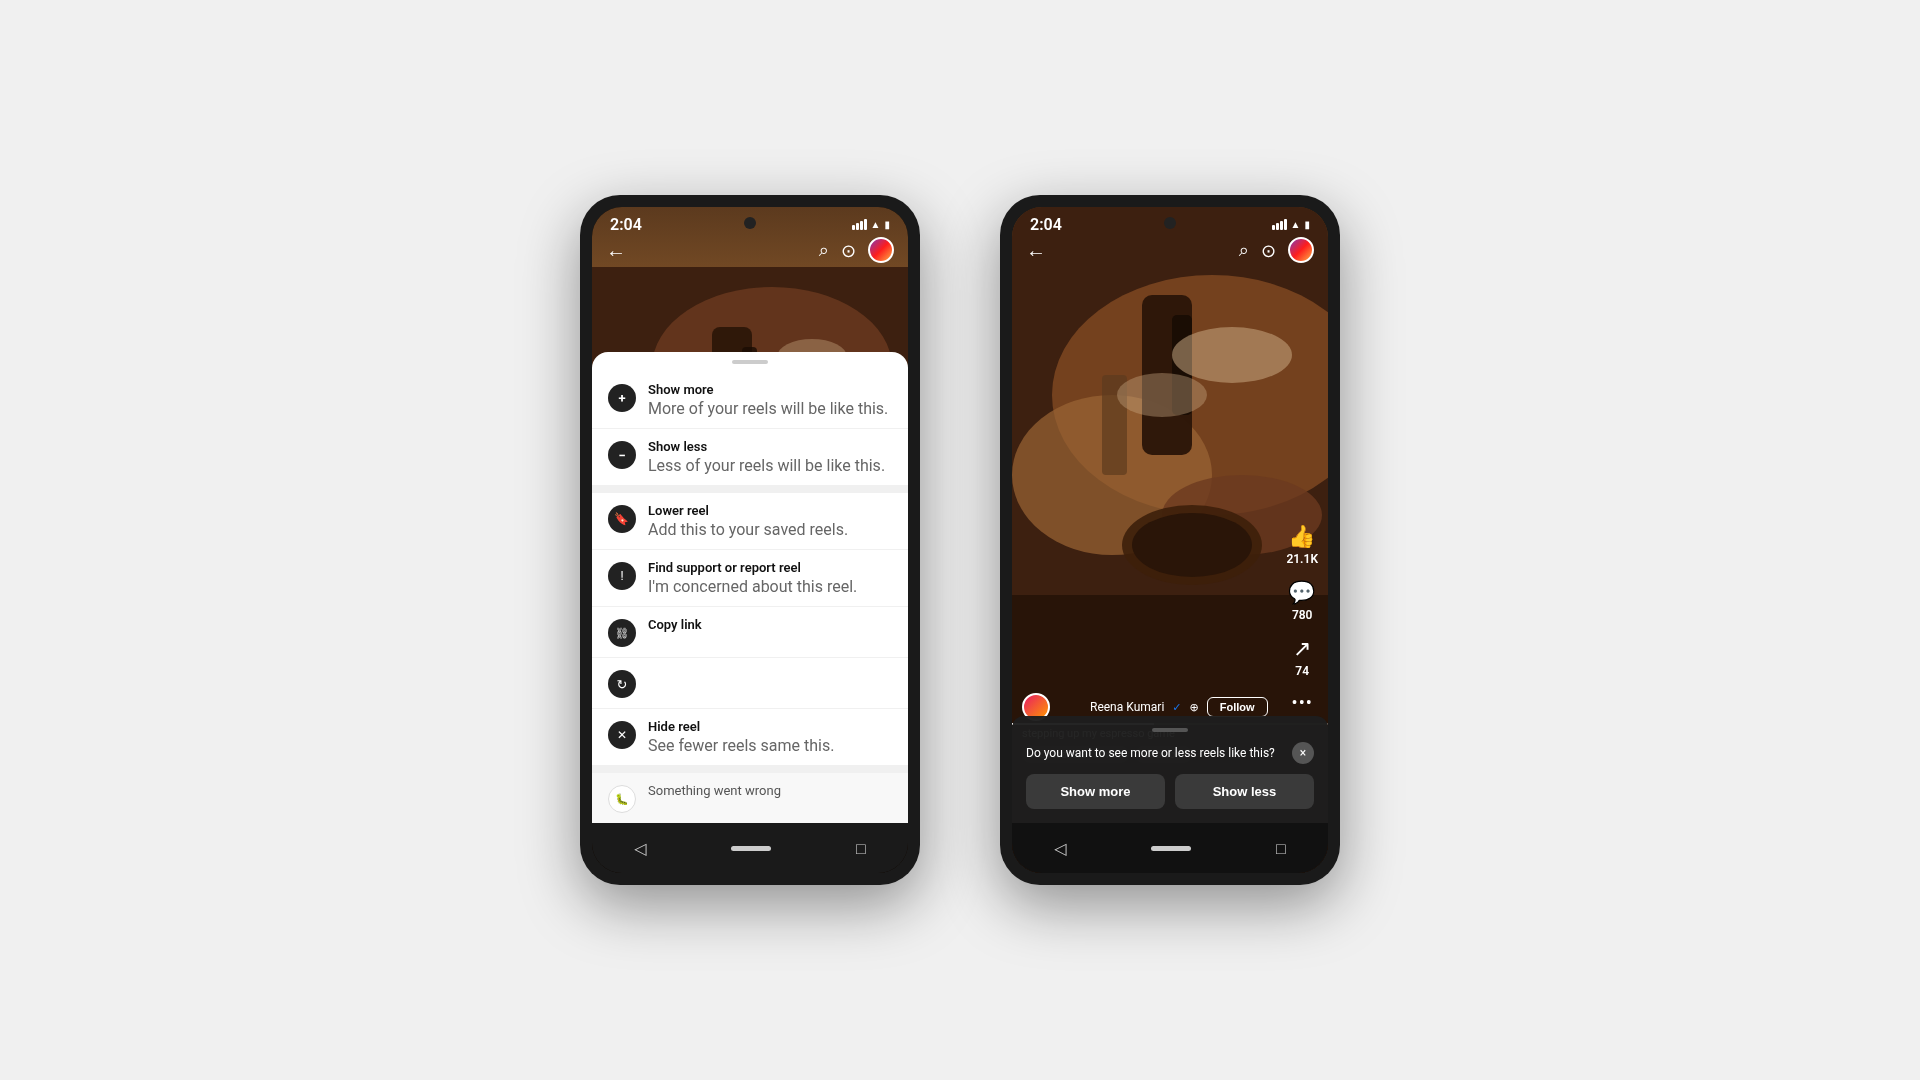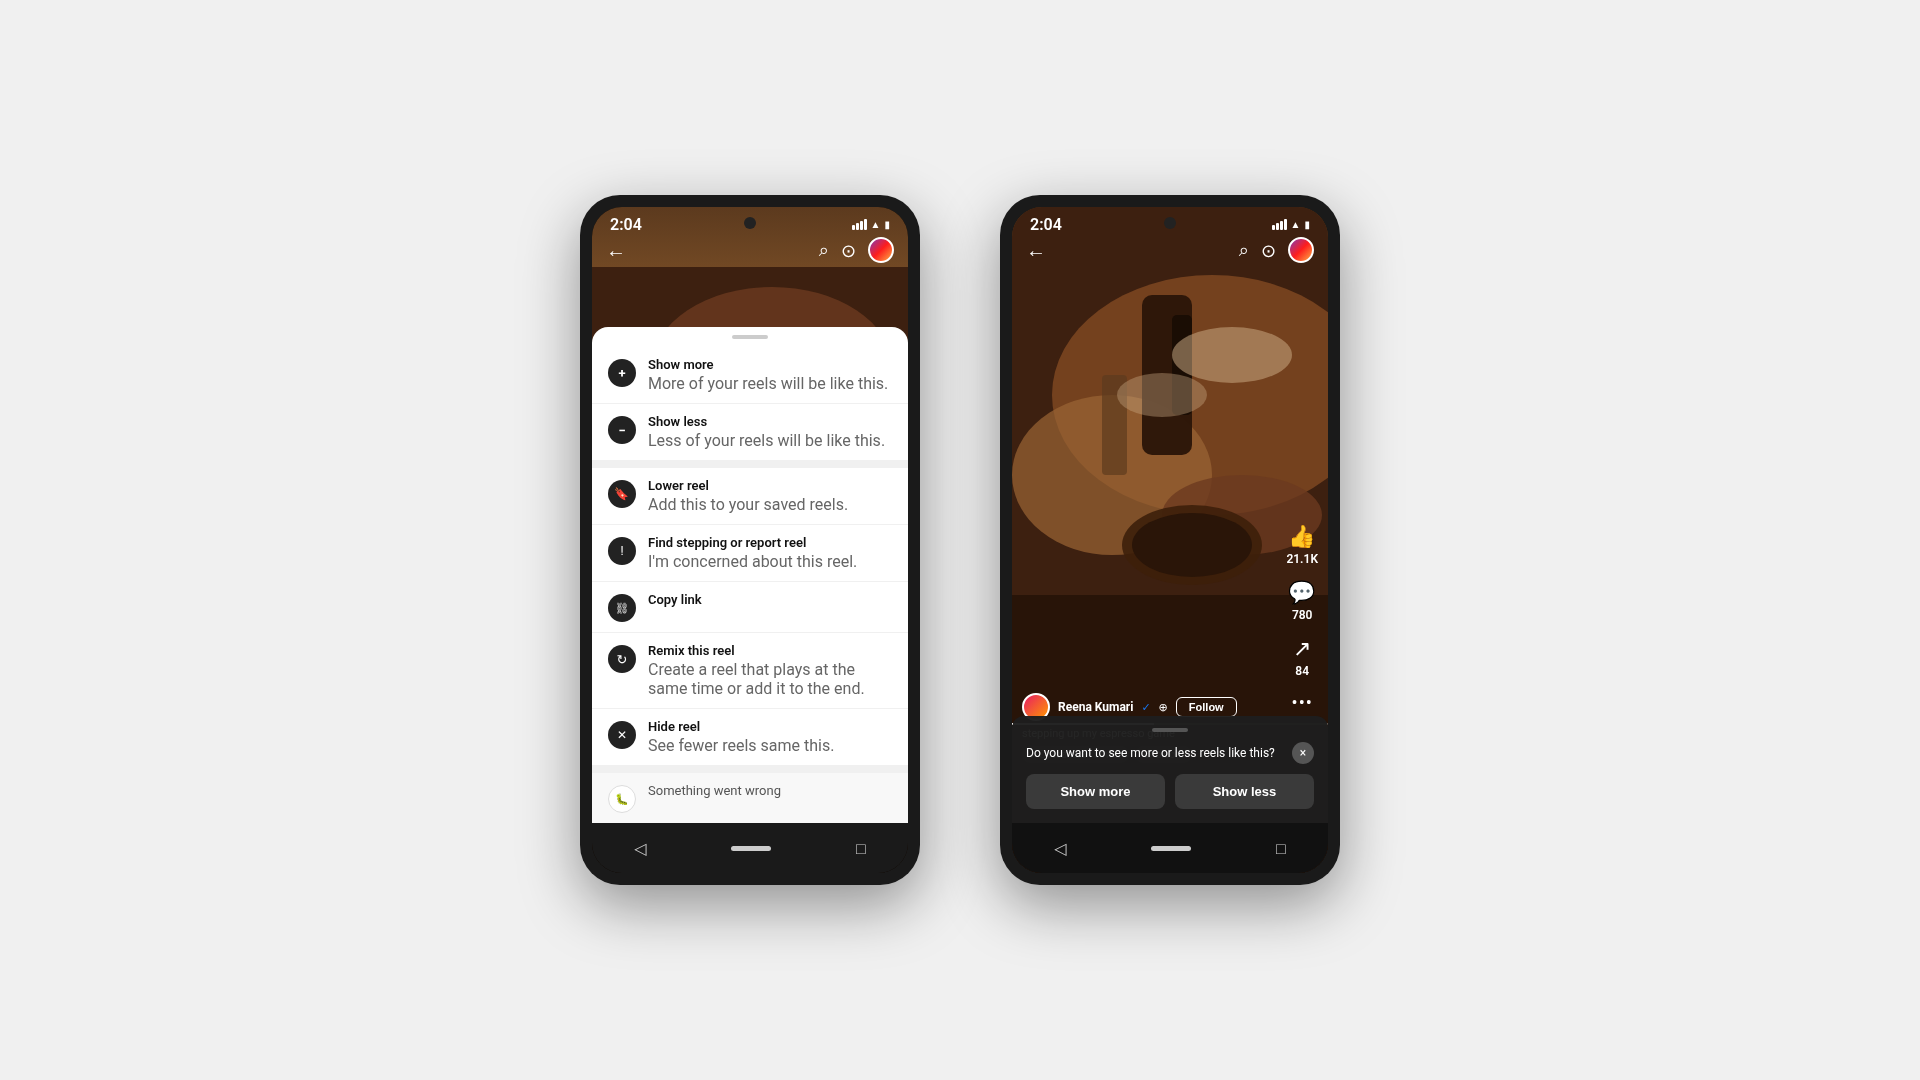--- a/index.html
+++ b/index.html
@@ -263,21 +263,22 @@
       width: 28px;
       height: 28px;
       border-radius: 50%;
       background: linear-gradient(135deg, #e91e63, #ff9800);
       border: 2px solid #fff;
       flex-shrink: 0;
     }
     .username {
       color: #fff;
       font-size: 12px;
-      font-weight: 700;
+      font-weight: 400;
+      margin-left: 32px;
     }
     .verified-badge {
       color: #1877f2;
       font-size: 11px;
     }
     .collab-icon {
       color: #fff;
       font-size: 11px;
     }
     .follow-btn {
@@ -484,41 +485,37 @@
           <div class="sheet-item-title">Lower reel</div>
           <div class="sheet-item-sub">Add this to your saved reels.</div>
         </div>
       </div>
 
       <div class="sheet-item">
         <div class="sheet-item-icon" style="background:#222;">
           <span style="color:#fff;font-size:12px;">!</span>
         </div>
         <div class="sheet-item-text">
-          <div class="sheet-item-title">Find stepping or report reel</div>
+          <div class="sheet-item-title">Find support or report reel</div>
           <div class="sheet-item-sub">I'm concerned about this reel.</div>
         </div>
       </div>
 
       <div class="sheet-item">
         <div class="sheet-item-icon" style="background:#222;">
           <span style="color:#fff;font-size:11px;">⛓</span>
         </div>
         <div class="sheet-item-text">
           <div class="sheet-item-title">Copy link</div>
         </div>
       </div>
 
       <div class="sheet-item">
         <div class="sheet-item-icon" style="background:#222;">
           <span style="color:#fff;font-size:13px;">↻</span>
-        </div>
-        <div class="sheet-item-text">
-          <div class="sheet-item-title">Remix this reel</div>
-          <div class="sheet-item-sub">Create a reel that plays at the same time or add it to the end.</div>
         </div>
       </div>
 
       <div class="sheet-item" style="border-bottom: 8px solid #f0f0f0;">
         <div class="sheet-item-icon" style="background:#222;">
           <span style="color:#fff;font-size:12px;">✕</span>
         </div>
         <div class="sheet-item-text">
           <div class="sheet-item-title">Hide reel</div>
           <div class="sheet-item-sub">See fewer reels same this.</div>
@@ -595,21 +592,21 @@
       <div class="action-btn-group">
         <span class="action-btn-icon">👍</span>
         <span class="action-btn-count">21.1K</span>
       </div>
       <div class="action-btn-group">
         <span class="action-btn-icon">💬</span>
         <span class="action-btn-count">780</span>
       </div>
       <div class="action-btn-group">
         <span class="action-btn-icon">↗</span>
-        <span class="action-btn-count">84</span>
+        <span class="action-btn-count">74</span>
       </div>
       <div class="action-btn-group">
         <span class="action-dots">•••</span>
       </div>
     </div>
 
     <div class="bottom-info">
       <div class="user-row">
         <div class="user-avatar"></div>
         <span class="username">Reena Kumari</span>

